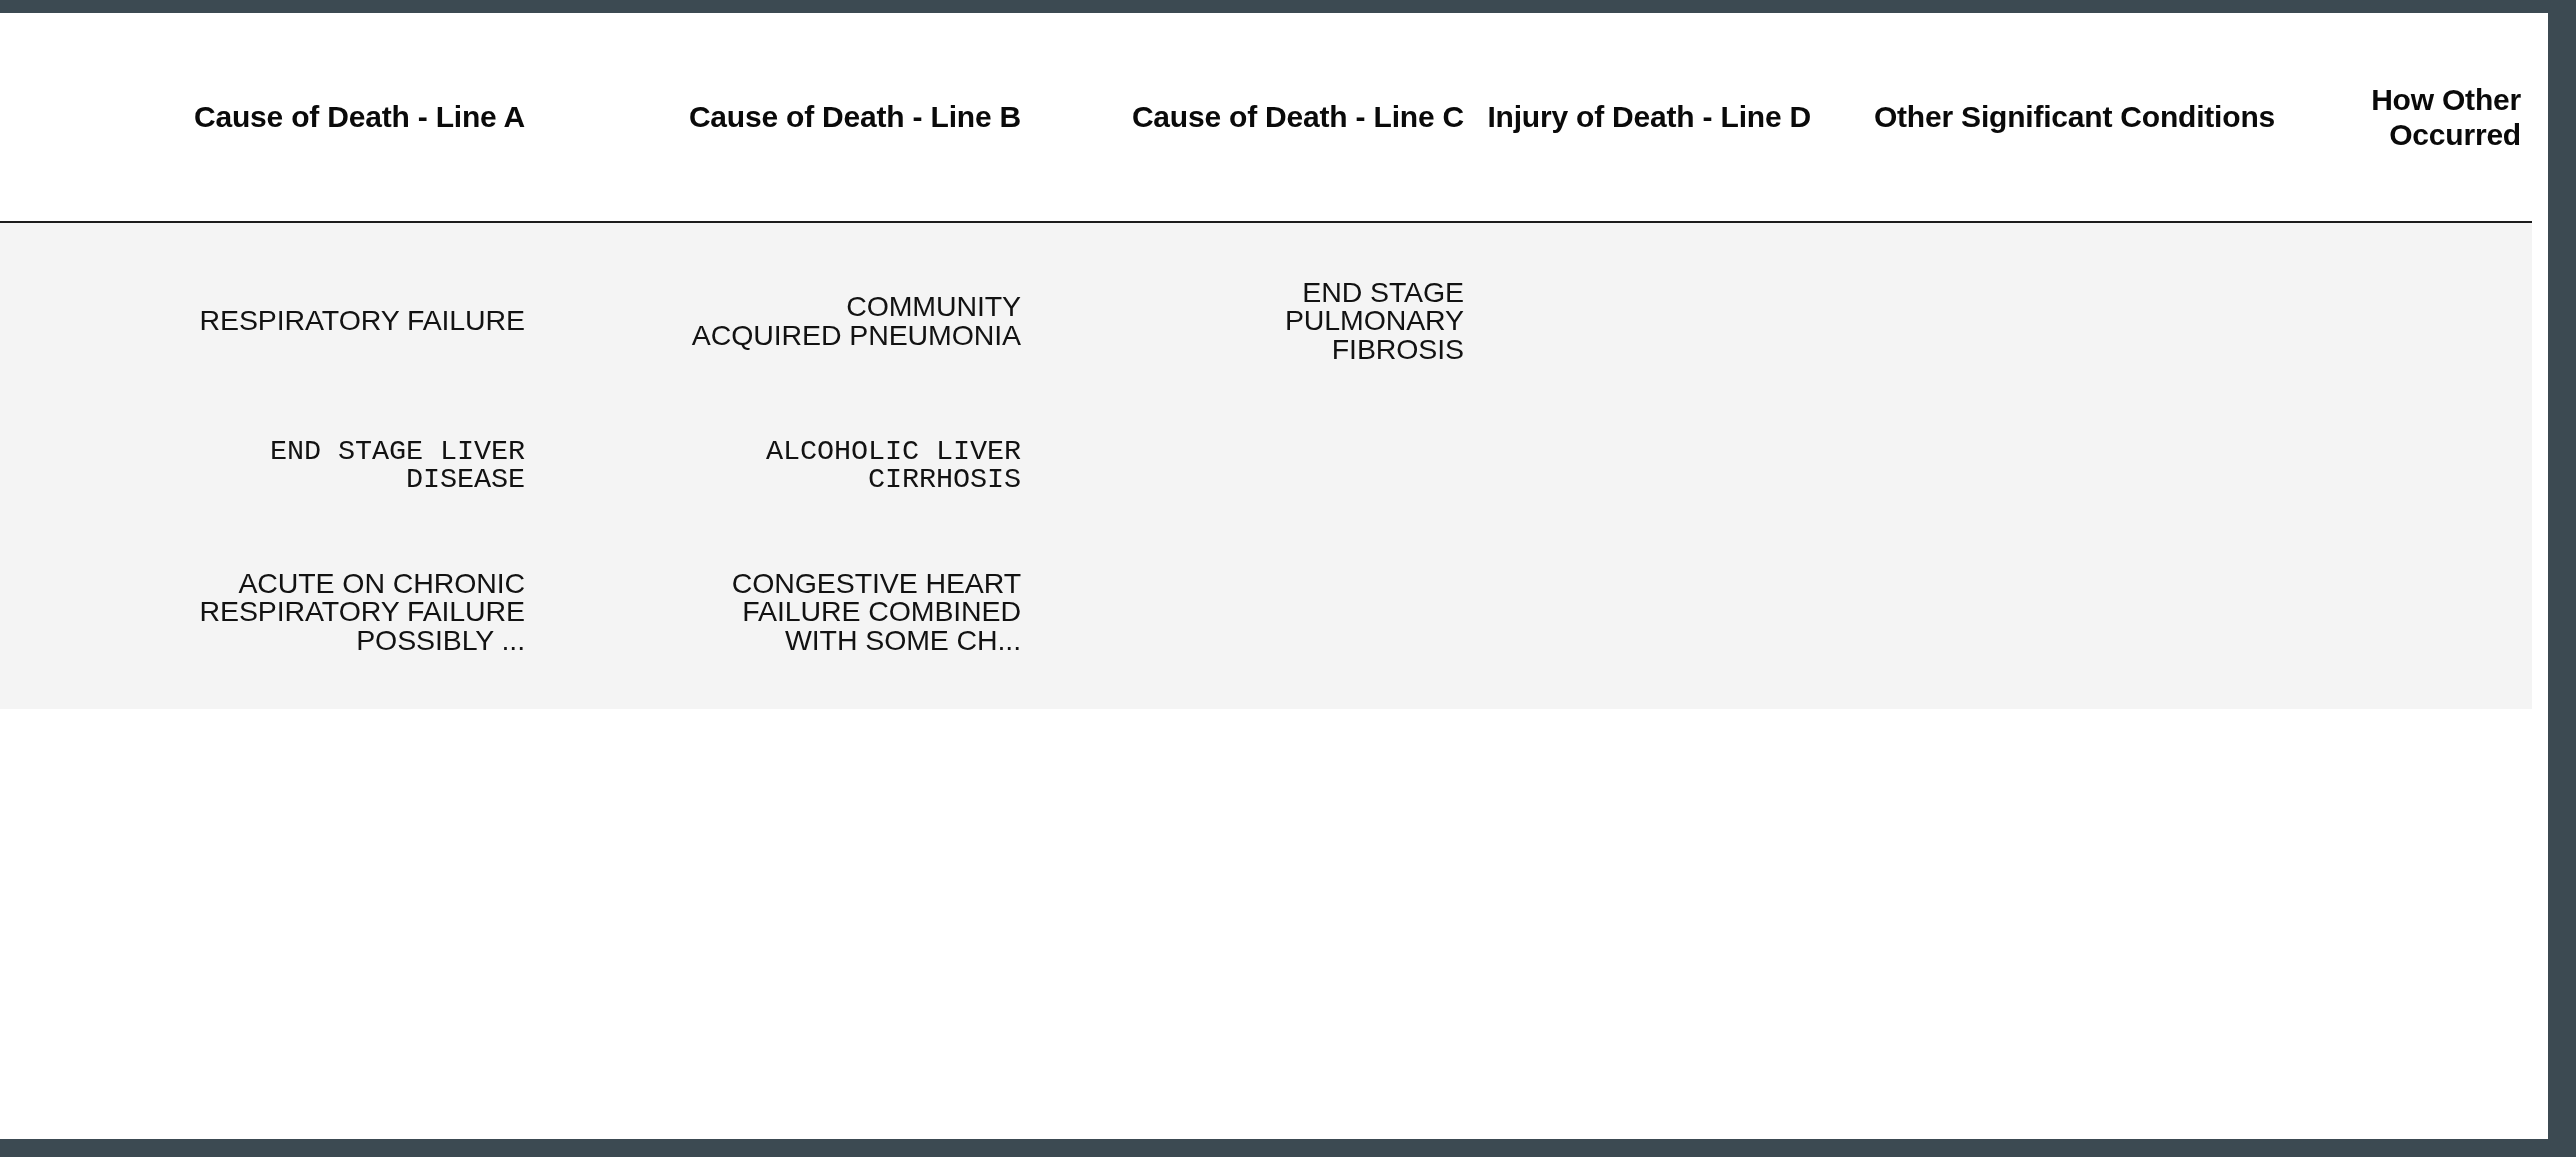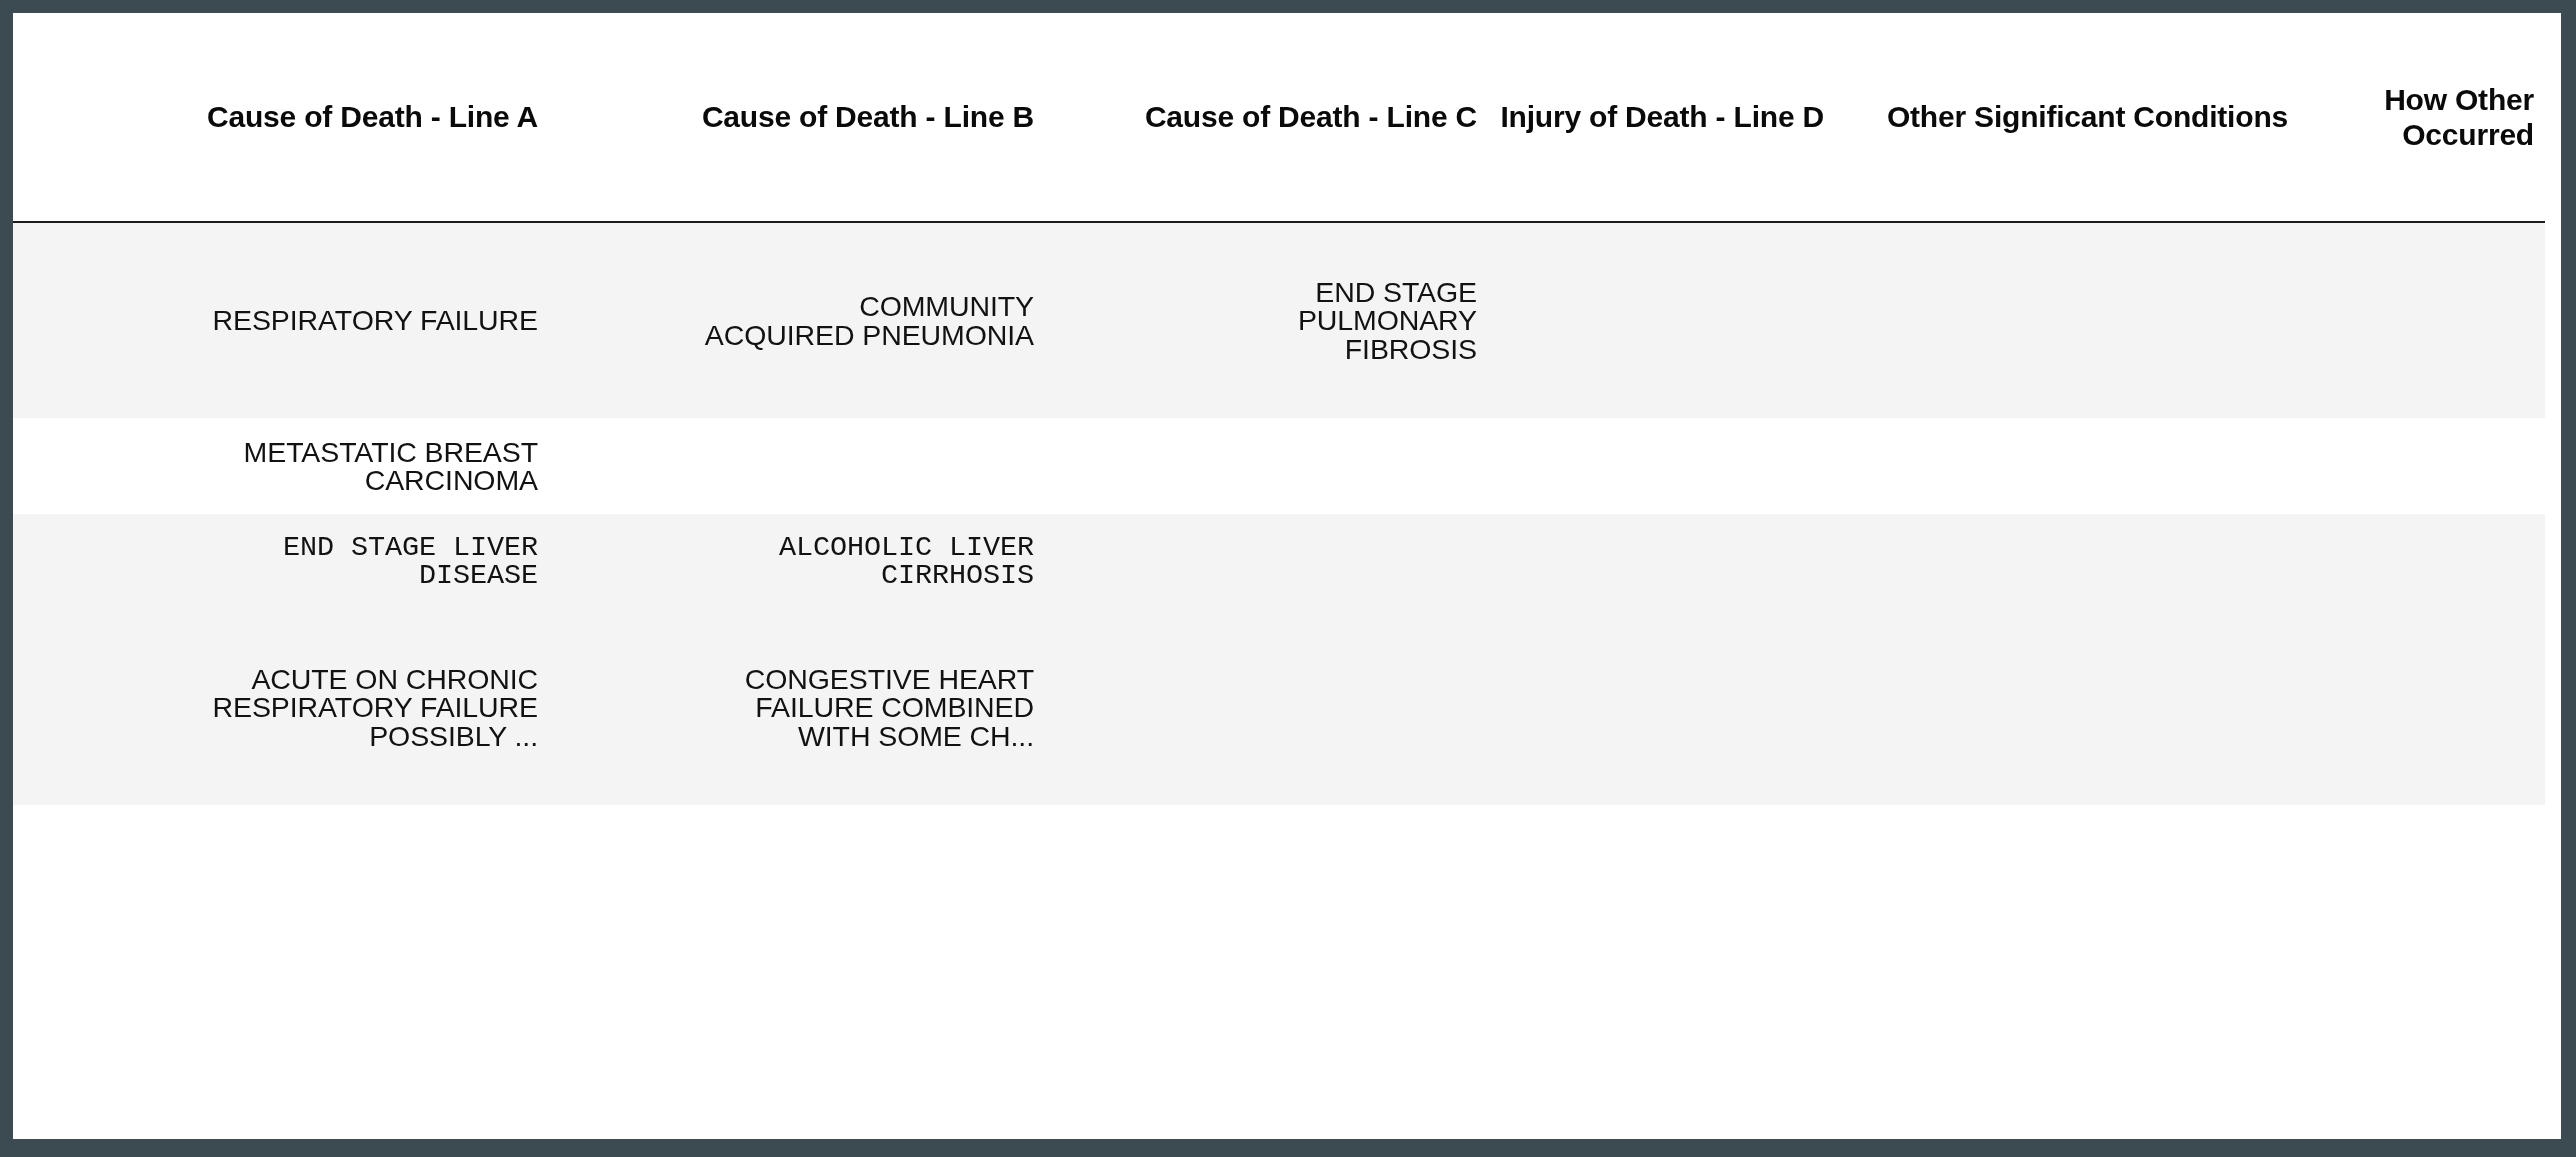--- a/index.html
+++ b/index.html
@@ -4,21 +4,21 @@
 <style>
   * { margin:0; padding:0; box-sizing:border-box; }
   html, body {
     width:2576px; height:1158px;
     background:#3c4a52;
     font-family:"Liberation Sans", sans-serif;
     overflow:hidden;
   }
   #frame {
     position:absolute;
-    left:13px; top:13px;
+    left:0; top:13px;
     width:2548px; height:1126px;
     background:#ffffff;
     overflow:hidden;
   }
   table.grid {
     width:2532px;
     border-collapse:collapse;
     table-layout:fixed;
     background:#ffffff;
   }
@@ -91,29 +91,20 @@
         <td>RESPIRATORY FAILURE</td>
         <td>COMMUNITY
 ACQUIRED PNEUMONIA</td>
         <td>END STAGE
 PULMONARY
 FIBROSIS</td>
         <td></td>
         <td></td>
         <td></td>
       </tr>
-      <tr class="even r2">
-        <td>METASTATIC BREAST
-CARCINOMA</td>
-        <td></td>
-        <td></td>
-        <td></td>
-        <td></td>
-        <td></td>
-      </tr>
       <tr class="odd r3">
         <td>END STAGE LIVER
 DISEASE</td>
         <td>ALCOHOLIC LIVER
 CIRRHOSIS</td>
         <td></td>
         <td></td>
         <td></td>
         <td></td>
       </tr>

